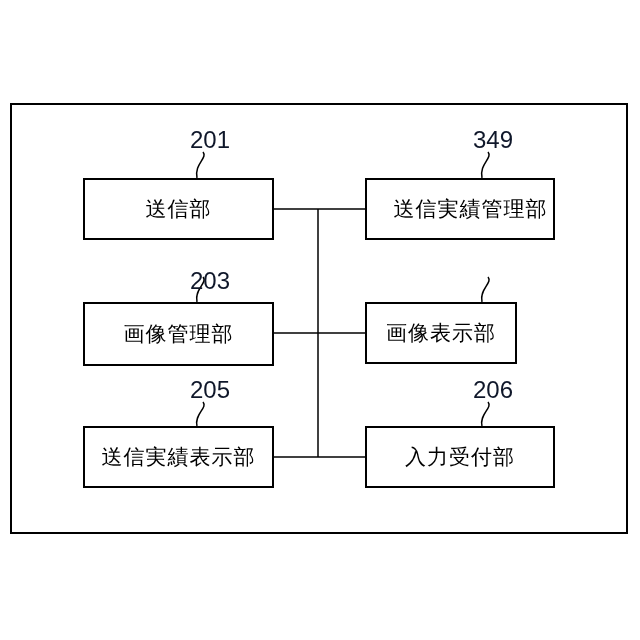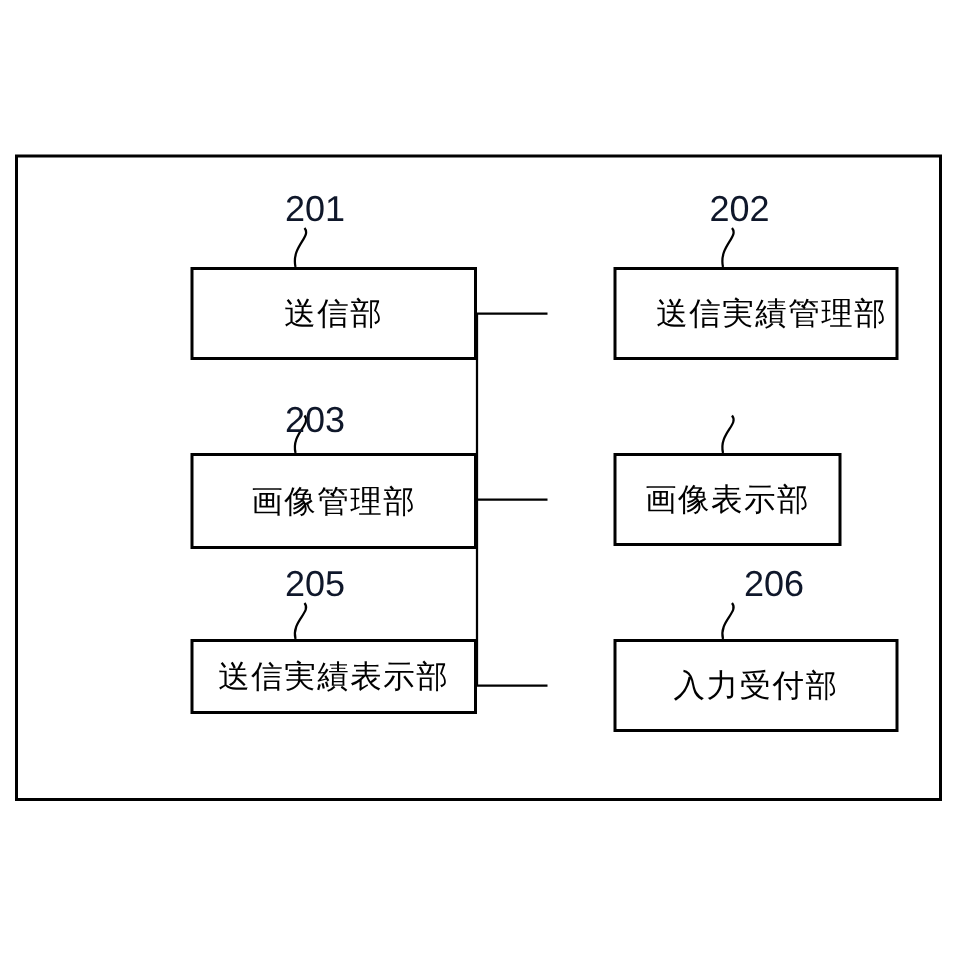--- a/index.html
+++ b/index.html
@@ -36,42 +36,41 @@
     box-sizing: border-box;
     border: 2px solid #000000;
     background: #ffffff;
     display: flex;
     align-items: center;
     justify-content: center;
     font-size: 21px;
     letter-spacing: 1px;
     color: #000000;
     white-space: nowrap;
-    margin-left: 44px;
   }
   .n201 { left: 83px;  top: 178px; width: 191px; height: 62px; }
   .n202 { left: 365px; top: 178px; width: 190px; height: 62px; padding-left: 21px; }
   .n203 { left: 83px;  top: 302px; width: 191px; height: 64px; }
   .n204 { left: 365px; top: 302px; width: 152px; height: 62px; }
-  .n205 { left: 83px;  top: 426px; width: 191px; height: 50px; }
+  .n205 { left: 83px;  top: 426px; width: 191px; height: 62px; }
   .n206 { left: 365px; top: 426px; width: 190px; height: 62px; }
   .ref {
     position: absolute;
     width: 80px;
     text-align: center;
     font-size: 24px;
     line-height: 24px;
     color: #0f172a;
   }
   .r201 { left: 170px; top: 128px; }
   .r202 { left: 453px; top: 128px; }
   .r203 { left: 170px; top: 253px; margin-top: 16px; }
   .r204 { left: 453px; top: 253px; }
   .r205 { left: 170px; top: 378px; }
-  .r206 { left: 476px; top: 378px; }
+  .r206 { left: 453px; top: 378px; }
 </style>
 </head>
 <body>
 
 <div class="canvas">
 
   <div class="frame"></div>
 
   <svg class="wires" width="640" height="640" viewBox="0 0 640 640" fill="none" stroke="#000000" stroke-width="1.5">
     <path d="M274 209 H365"></path>
@@ -80,21 +79,21 @@
     <path d="M318 209 V457"></path>
     <path d="M203 152 C208 158 194 164 197 178"></path>
     <path d="M488 152 C493 158 479 164 482 178"></path>
     <path d="M203 277 C208 283 194 289 197 302"></path>
     <path d="M488 277 C493 283 479 289 482 302"></path>
     <path d="M203 402 C208 408 194 414 197 426"></path>
     <path d="M488 402 C493 408 479 414 482 426"></path>
   </svg>
 
   <div class="ref r201">201</div>
-  <div class="ref r202">202</div>
+  <div class="ref r202">349</div>
   <div class="ref r203">203</div>
   <div class="ref r205">205</div>
   <div class="ref r206">206</div>
 
   <div class="node n201">
     <span>送信部</span>
   </div>
   <div class="node n202">
     <span>送信実績管理部</span>
   </div>

